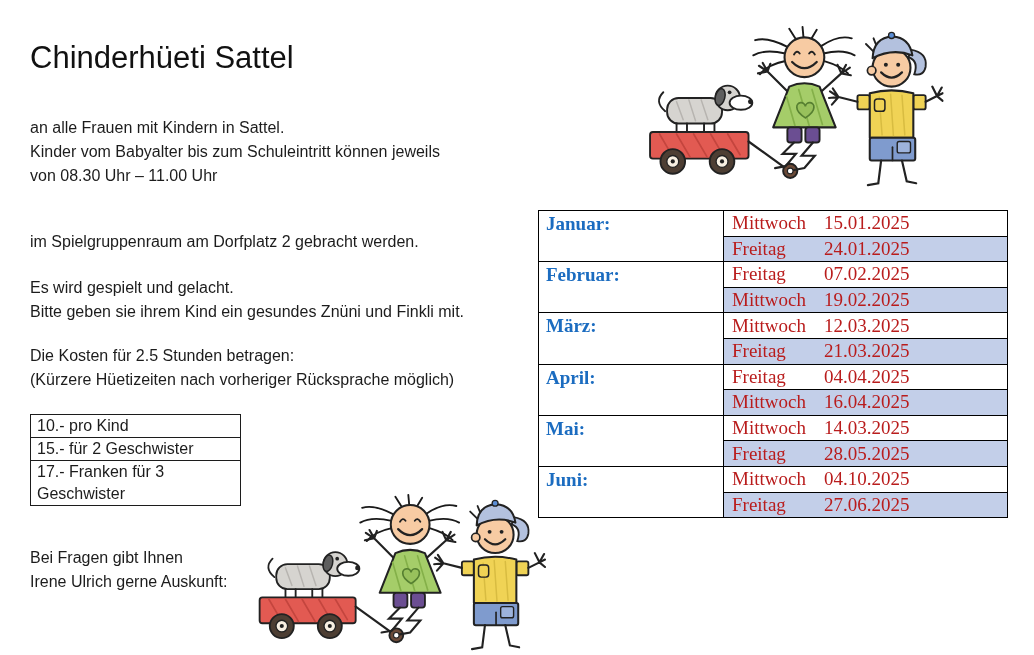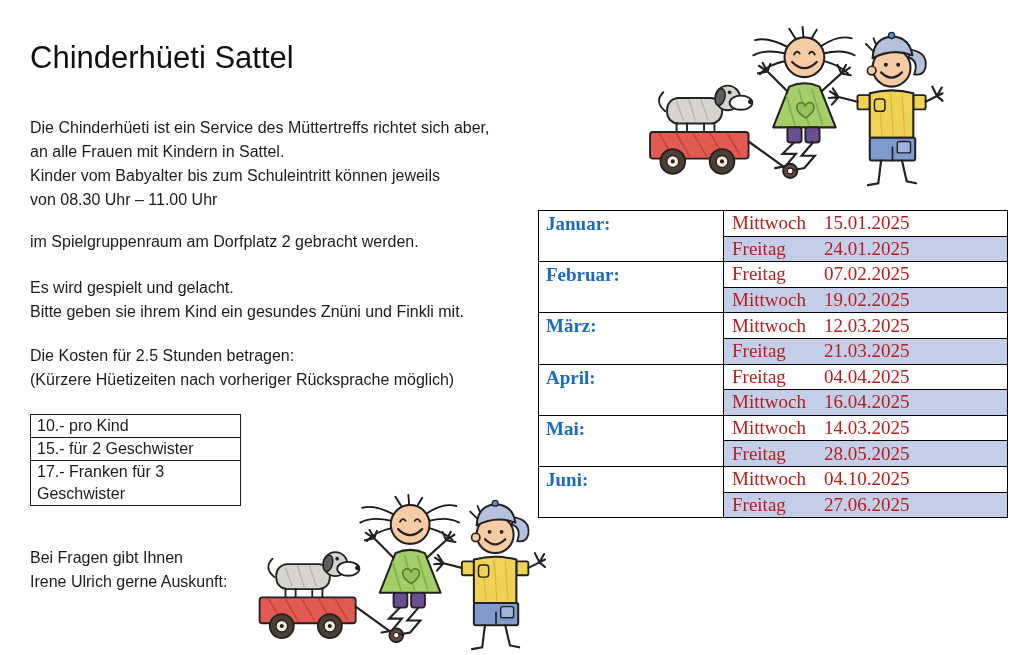--- a/index.html
+++ b/index.html
@@ -63,21 +63,20 @@
   .art-bottom { left:254px; top:494px; width:292px; height:157px; }
 </style>
 </head>
 <body>
 
 <div class="page">
 
   <div class="doc-title">Chinderhüeti Sattel</div>
 
   <div class="tblock b-intro">
-    <div>Die Chinderhüeti ist ein Service des Müttertreffs richtet sich aber,</div>
     <div>an alle Frauen mit Kindern in Sattel.</div>
     <div>Kinder vom Babyalter bis zum Schuleintritt können jeweils</div>
     <div>von 08.30 Uhr – 11.00 Uhr</div>
   </div>
 
   <div class="tblock b-location">
     <div>im Spielgruppenraum am Dorfplatz 2 gebracht werden.</div>
   </div>
 
   <div class="tblock b-play">

